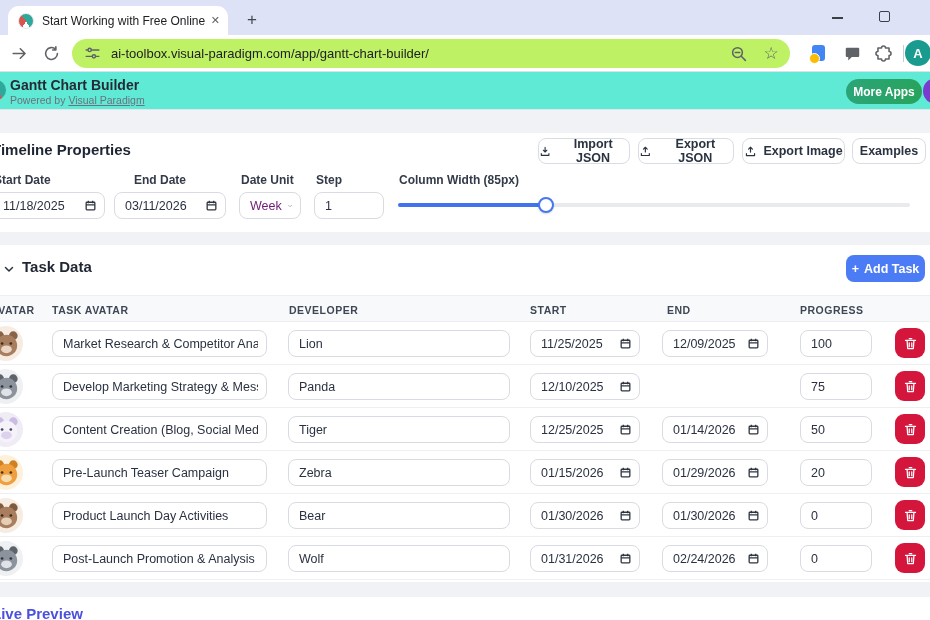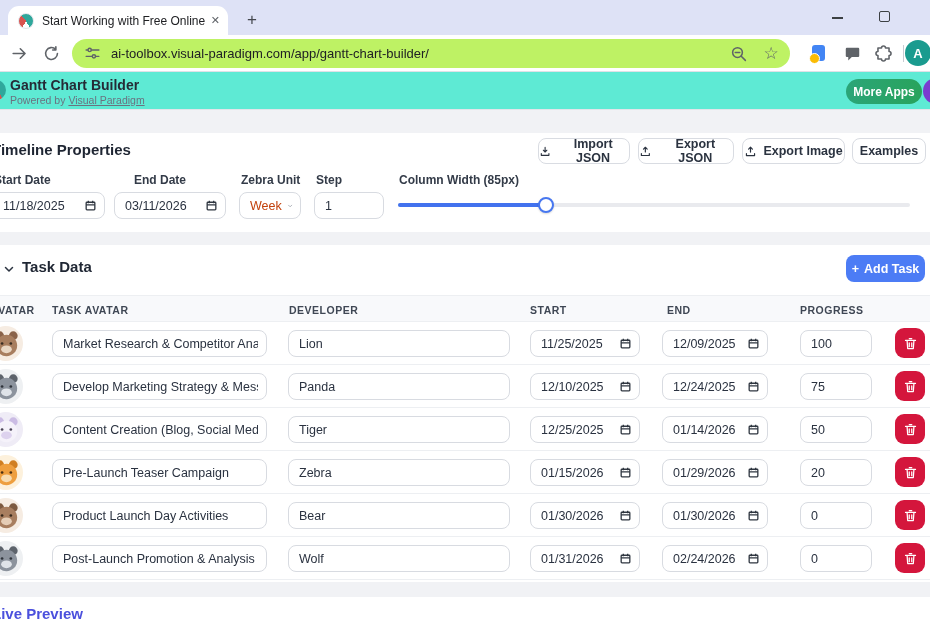--- a/index.html
+++ b/index.html
@@ -68,21 +68,21 @@
   .btn-ico { width:13px; height:13px; color:#2b3340; }
 
   .field-label { position:absolute; top:40px; font-size:12px; font-weight:bold; color:#333b48; white-space:nowrap; }
   .tp-input, .row-input { height:27px; border:1px solid #d8dbe1; border-radius:8px; background:#fff;
               font-size:12.5px; color:#2a3240; padding:0 8px 0 10px; font-family:inherit; outline:none; }
   .date-wrap { position:absolute; display:flex; align-items:center; }
   .date-wrap input { width:100%; padding-right:26px; }
   .cal-ico { position:absolute; right:8px; width:13px; height:13px; color:#2f3640; cursor:pointer; }
   .select-box { position:absolute; height:27px; border:1px solid #d8dbe1; border-radius:8px; background:#fff;
                 display:flex; align-items:center; padding:0 7px 0 10px; gap:5px; cursor:pointer; }
-  .select-box span { font-size:12.5px; color:#c2410c; }
+  .select-box span { font-size:12.5px; color:#701a75; }
   .chev-sm { width:10px; height:10px; color:#8b919c; }
 
   .slider { position:absolute; cursor:pointer; }
   .slider-track { position:absolute; left:0; top:6px; width:100%; height:4px; border-radius:2px; background:#e9eaee; }
   .slider-fill { position:absolute; left:0; top:6px; height:4px; border-radius:2px; background:#4272ee; }
   .slider-thumb { position:absolute; top:0; width:16px; height:16px; border-radius:50%; background:#fff;
                   border:2px solid #4777f0; box-shadow:0 1px 2px rgba(0,0,0,.15); }
 
   .add-task { position:absolute; left:846px; top:10px; width:79px; height:27px; background:#4c7cf5; border:none;
               border-radius:8px; color:#fff; font-size:12.5px; font-weight:bold; cursor:pointer; font-family:inherit;
@@ -186,21 +186,21 @@
         <path d="M12 13V4m0 0L8.5 7.5M12 4l3.5 3.5M4.5 16v3.5h15V16"></path>
       </svg>
     <span>Export Image</span>
   </button>
   <button class="toolbar-btn" style="left:852px; width:74px;">
     <span>Examples</span>
   </button>
 
   <div class="field-label" style="left:-6px;">Start Date</div>
   <div class="field-label" style="left:116px;padding-left:18px;">End Date</div>
-  <div class="field-label" style="left:241px;">Zebra Unit</div>
+  <div class="field-label" style="left:241px;">Date Unit</div>
   <div class="field-label" style="left:316px;">Step</div>
   <div class="field-label" style="left:399px;">Column Width (85px)</div>
 
   <div class="date-wrap" style="left:-8px; top:59px; width:113px;">
     <input class="tp-input" value="11/18/2025" style="">
     <svg class="cal-ico" viewBox="0 0 24 24" fill="none" stroke="currentColor" stroke-width="2.4">
         <rect x="4" y="6" width="16" height="14" rx="1.5"></rect>
         <path d="M8 3v5M16 3v5M4 11h16"></path>
       </svg>
   </div>
@@ -294,27 +294,20 @@
       </div>
       <input class="row-input title-input" value="Develop Marketing Strategy &amp; Messaging" style="">
       <input class="row-input dev-input" value="Panda" style="">
       <div class="date-wrap start-wrap">
         <input class="row-input" value="12/10/2025" style="">
         <svg class="cal-ico" viewBox="0 0 24 24" fill="none" stroke="currentColor" stroke-width="2.4">
             <rect x="4" y="6" width="16" height="14" rx="1.5"></rect>
             <path d="M8 3v5M16 3v5M4 11h16"></path>
           </svg>
       </div>
-      <div class="date-wrap end-wrap">
-        <input class="row-input" value="12/24/2025" style="">
-        <svg class="cal-ico" viewBox="0 0 24 24" fill="none" stroke="currentColor" stroke-width="2.4">
-            <rect x="4" y="6" width="16" height="14" rx="1.5"></rect>
-            <path d="M8 3v5M16 3v5M4 11h16"></path>
-          </svg>
-      </div>
       <input class="row-input prog-input" value="75" style="">
       <button class="del-btn">
         <svg viewBox="0 0 24 24" fill="none" stroke="#fff" stroke-width="2" stroke-linecap="round" stroke-linejoin="round">
             <path d="M4 7h16M10 4h4M6.5 7l1 13h9l1-13M10 11v6M14 11v6"></path>
           </svg>
       </button>
     </div>
 
     <div class="trow" style="top: 163px;">
       <div class="avatar-circle avatar-rabbit">

